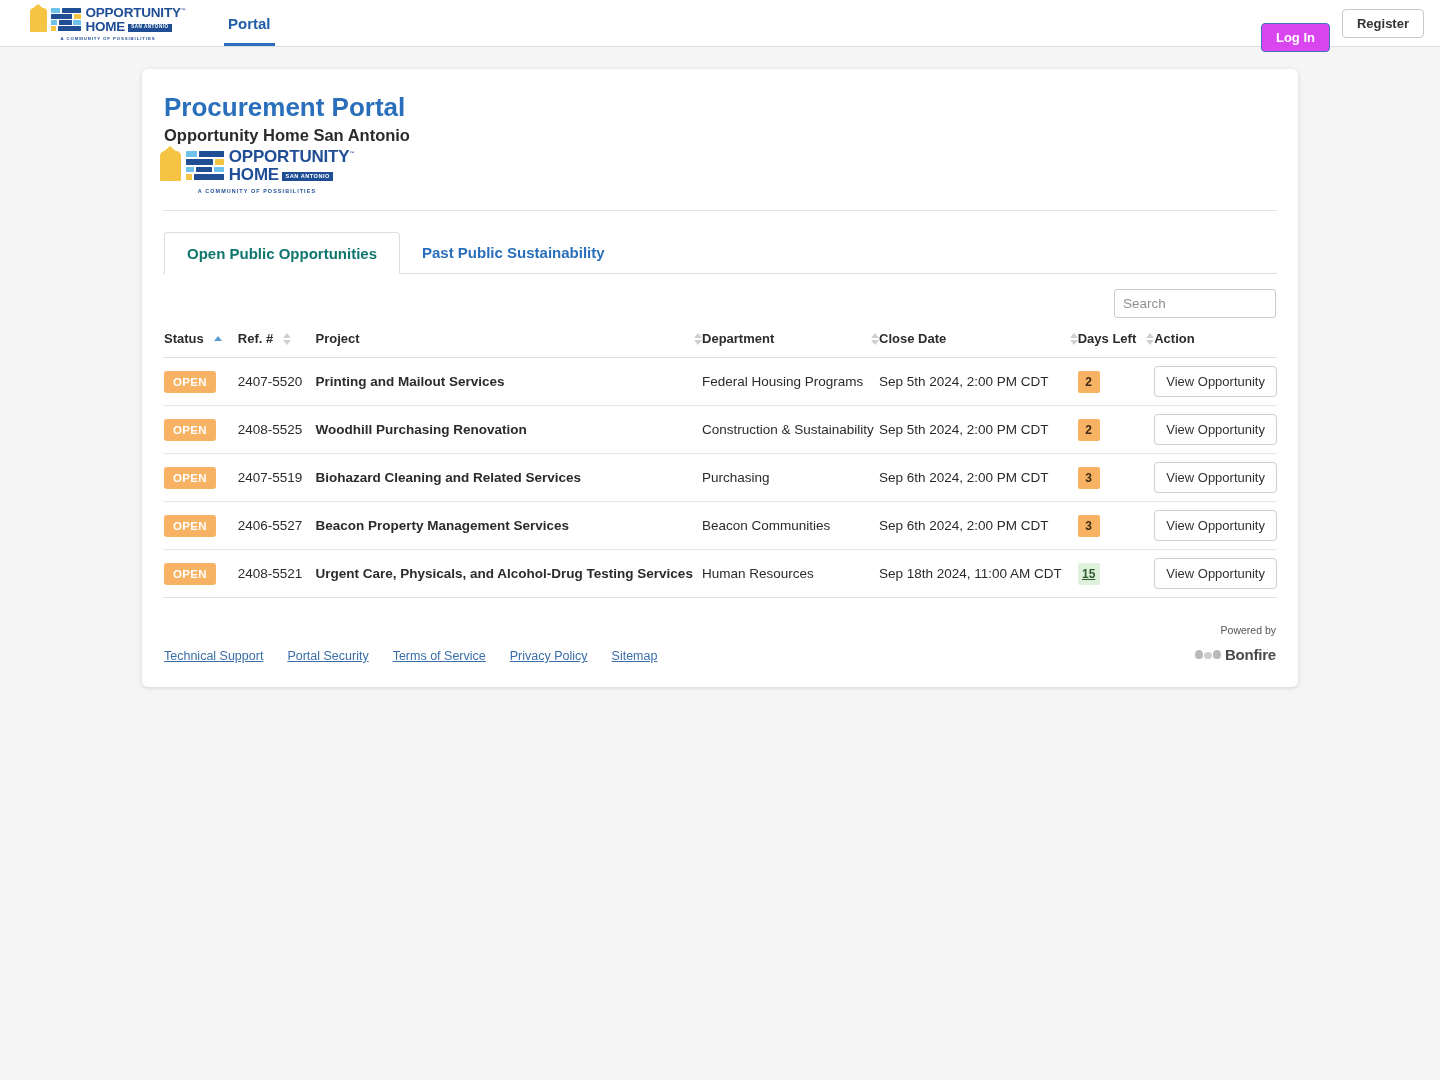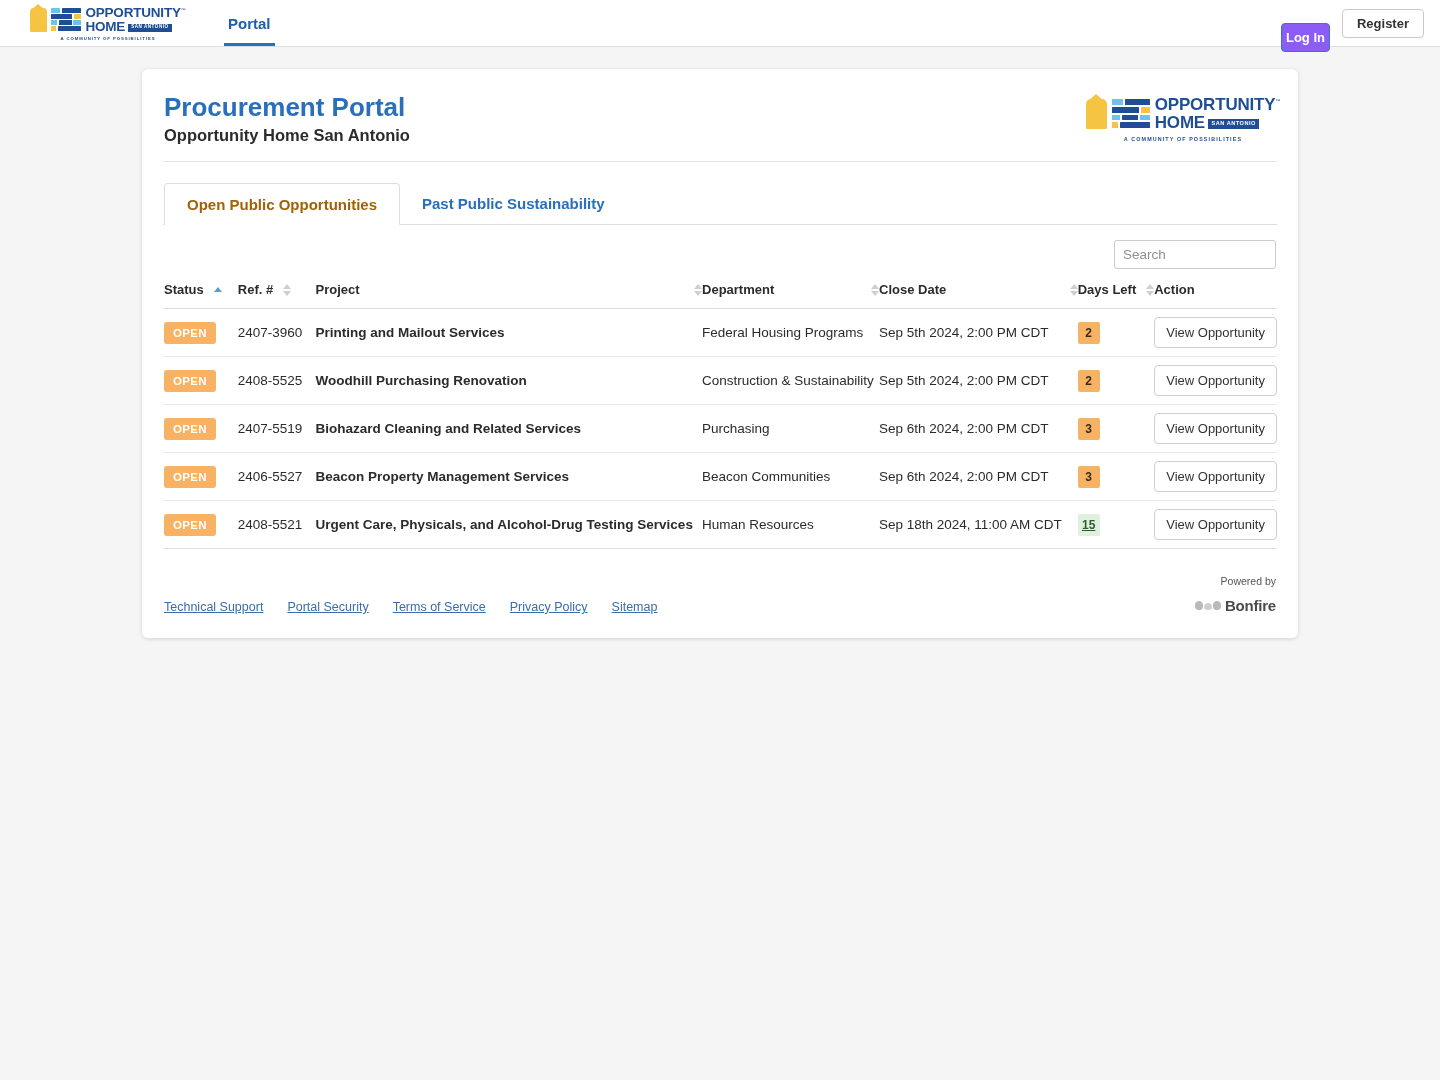--- a/index.html
+++ b/index.html
@@ -95,26 +95,26 @@
     background: #2a6fbb;
   }
 
   .nav-right {
     margin-left: auto;
     display: flex;
     align-items: center;
     gap: 12px;
   }
   .btn-login {
-    background: #8b5cf6;
+    background: #d946ef;
     border: 1px solid #3f72c0;
     color: #ffffff;
     font-size: 13px;
     font-weight: bold;
-    padding: 6px 4px;
+    padding: 6px 14px;
     border-radius: 4px;
     cursor: pointer;
     font-family: inherit;
     margin-top: 28px;
   }
   .btn-register {
     background: #ffffff;
     border: 1px solid #c9c9c9;
     color: #333333;
     font-size: 13px;
@@ -135,20 +135,21 @@
     box-shadow: 0 1px 4px rgba(0,0,0,0.14);
     padding: 0 21px 0 21px;
   }
 
   .card-head {
     display: flex;
     align-items: flex-start;
     justify-content: space-between;
     padding: 24px 1px 16px 1px;
     border-bottom: 1px solid #e4e4e4;
+    flex-direction: column;
   }
   .title-main {
     font-size: 26px;
     font-weight: bold;
     color: #2a6fbb;
     line-height: 1.12;
     margin: 0;
   }
   .title-sub {
     font-size: 16.5px;
@@ -227,21 +228,21 @@
   .tab {
     font-size: 15px;
     font-weight: bold;
     padding: 12px 22px 11px 22px;
     cursor: pointer;
     position: relative;
     top: 1px;
     color: #2a6fbb;
   }
   .tab.active {
-    color: #a16207;
+    color: #0f766e;
     background: #ffffff;
     border: 1px solid #dddddd;
     border-bottom: 1px solid #ffffff;
     border-radius: 4px 4px 0 0;
   }
 
   
   .search-row {
     display: flex;
     justify-content: flex-end;
@@ -548,21 +549,21 @@
         <th class="c-action">
           <div class="th-inner">
             <span>Action</span>
           </div>
         </th>
       </tr>
     </thead>
     <tbody id="opps-body">
         <tr>
           <td class="c-status"><span class="badge-open">OPEN</span></td>
-          <td class="c-ref"><span class="ref">2407-3960</span></td>
+          <td class="c-ref"><span class="ref">2407-5520</span></td>
           <td class="c-proj"><span class="proj">Printing and Mailout Services</span></td>
           <td class="c-dept"><span class="dept">Federal Housing Programs</span></td>
           <td class="c-close"><span class="close">Sep 5th 2024, 2:00 PM CDT</span></td>
           <td class="c-days"><span class="badge-days warn">2</span></td>
           <td class="c-action"><button class="btn-view">View Opportunity</button></td>
         </tr>
         <tr>
           <td class="c-status"><span class="badge-open">OPEN</span></td>
           <td class="c-ref"><span class="ref">2408-5525</span></td>
           <td class="c-proj"><span class="proj">Woodhill Purchasing Renovation</span></td>

